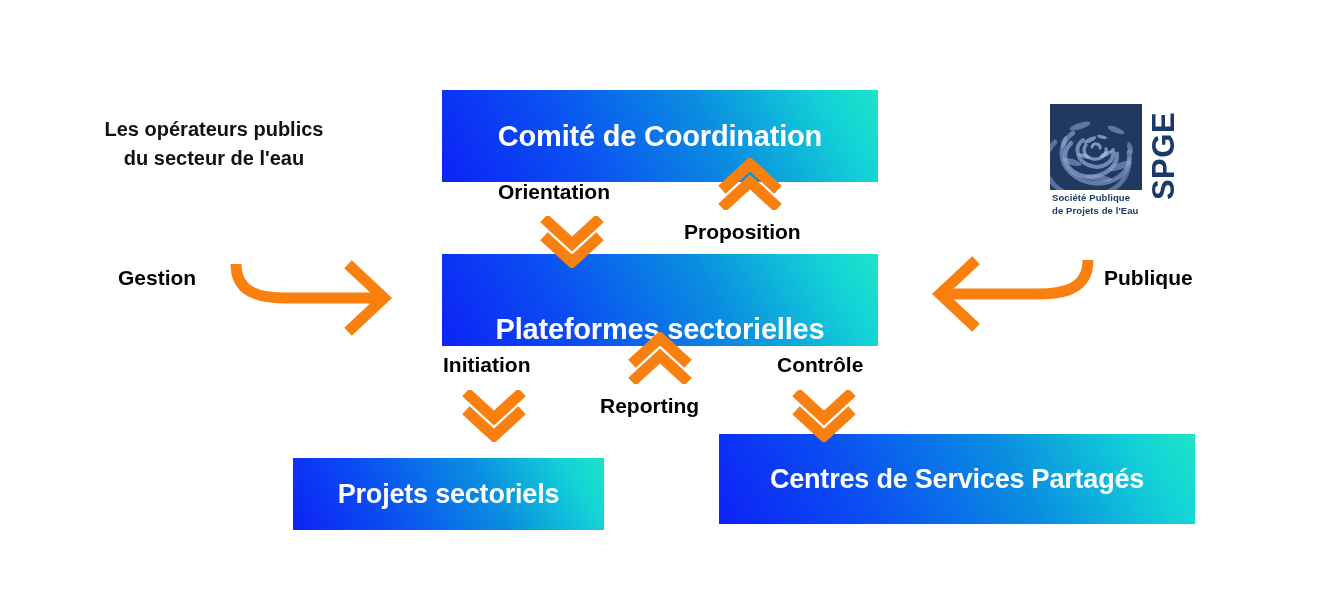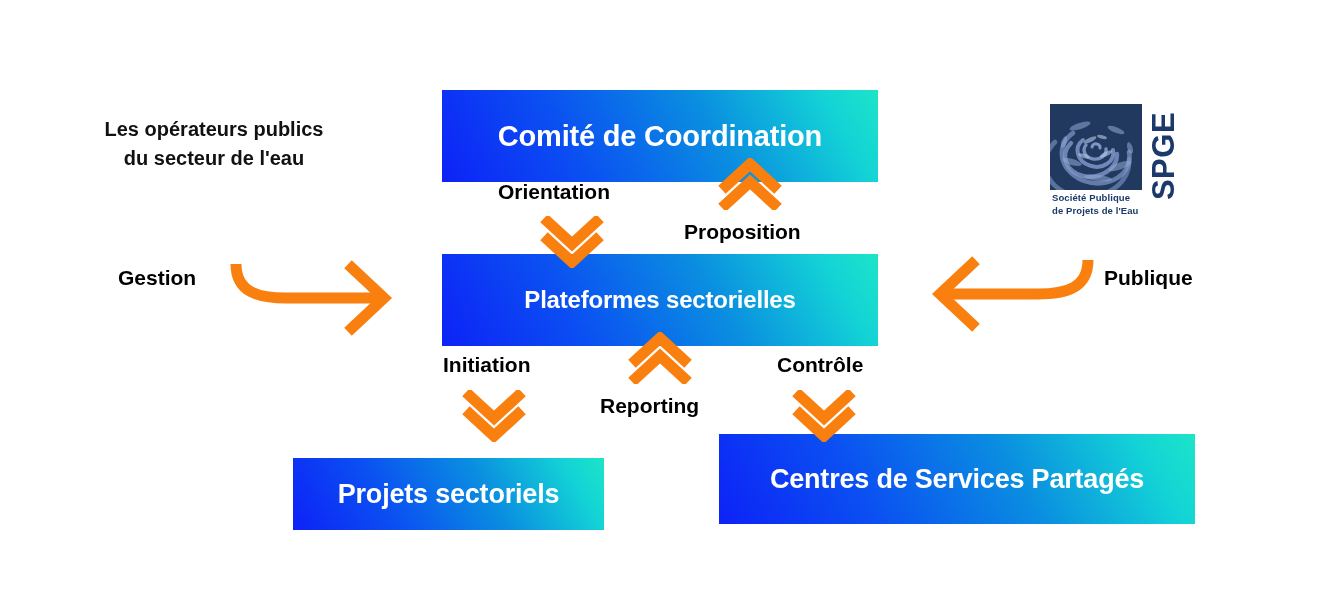--- a/index.html
+++ b/index.html
@@ -15,21 +15,21 @@
   .gbox {
     position: absolute;
     display: flex; align-items: center; justify-content: center;
     background: linear-gradient(60deg, #0d22f7 0%, #0b4ff2 30%, #0a8fe0 62%, #13d3d6 88%, #1de4c8 100%);
     color: #ffffff;
     font-weight: 700;
     letter-spacing: -0.2px;
     white-space: nowrap;
   }
   #box-comite       { left: 442px; top: 78px;  width: 436px; height: 92px; font-size: 29px; margin-top: 12px; }
-  #box-plateformes  { left: 442px; top: 254px; width: 436px; height: 92px; font-size: 24px; }
+  #box-plateformes  { left: 442px; top: 254px; width: 436px; height: 92px; font-size: 29px; align-items: flex-end; }
   #box-projets      { left: 293px; top: 458px; width: 311px; height: 72px; font-size: 27px; }
   #box-centres      { left: 719px; top: 434px; width: 476px; height: 90px; font-size: 27px; }
 
   
   .lbl {
     position: absolute;
     color: #000000;
     font-weight: 700;
     white-space: nowrap;
   }

